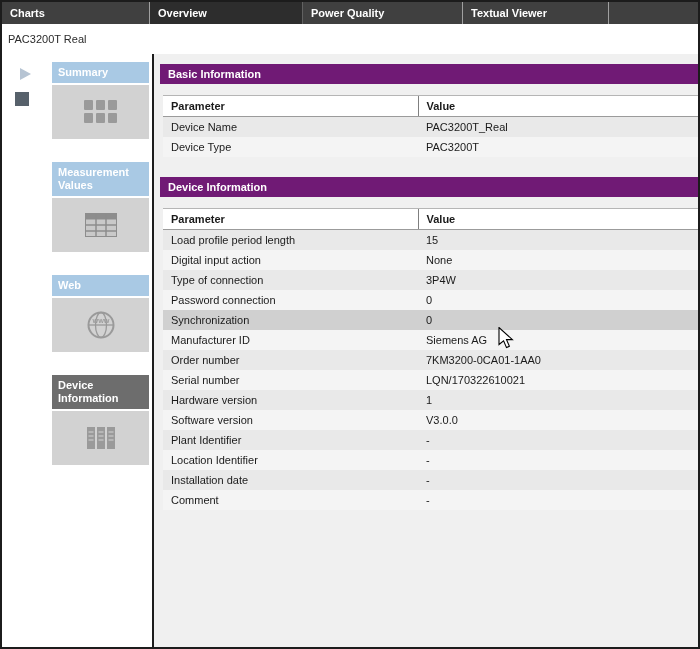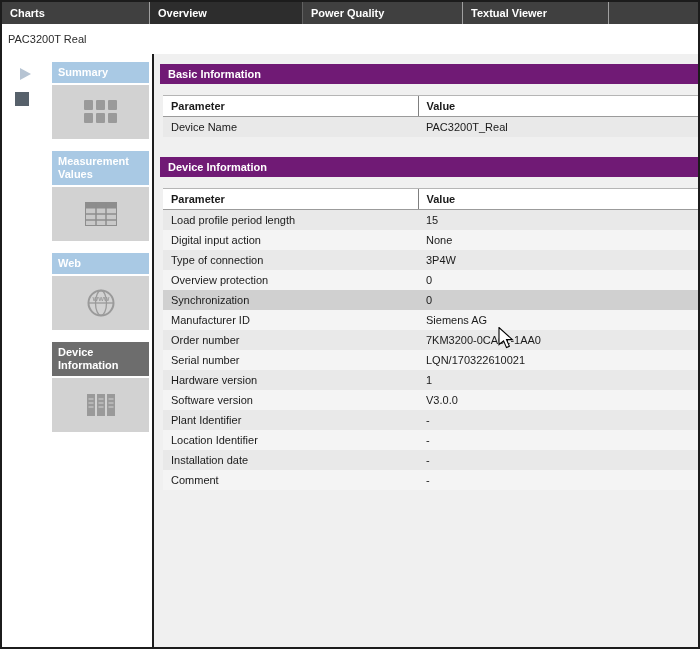--- a/index.html
+++ b/index.html
@@ -25,21 +25,21 @@
 
   
   .body{ display:flex; height:593px; }
   .left-strip{ width:48px; position:relative; background:#fff; }
   .play-icon{ position:absolute; left:18px; top:14px; width:0; height:0;
     border-left:11px solid #b6c4d3; border-top:6px solid transparent; border-bottom:6px solid transparent; }
   .stop-icon{ position:absolute; left:13px; top:38px; width:14px; height:14px; background:#57616b; }
 
   
   .sidebar{ width:104px; border-right:2px solid #1c1c1c; padding:8px 3px 0 2px; background:#fff; }
-  .nav-item{ margin-bottom:12px; }
+  .nav-item{ margin-bottom:23px; }
   .nav-header{ background:#a9c9e4; color:#fff; font-size:11px; font-weight:bold;
     padding:4px 6px; line-height:13px; }
   .nav-item.selected .nav-header{ background:#6d6d6d; }
   .nav-iconbox{ background:#d2d2d2; height:54px; margin-top:2px;
     display:flex; align-items:center; justify-content:center; }
 
   
   .main{ flex:1; background:#f0f0f0; padding:10px 0 0 6px; overflow:hidden; }
   .section-header{ height:20px; line-height:20px; background:#701a75; color:#fff;
     font-weight:bold; font-size:11px; padding-left:8px; }
@@ -165,20 +165,24 @@
               <tr>
                 <th>Parameter</th>
                 <th class="val">Value</th>
               </tr>
             </thead>
             <tbody>
               <tr class="r-even">
                   <td>Device Name</td>
                   <td>PAC3200T_Real</td>
                 </tr>
+              <tr class="r-odd">
+                  <td>Device Type</td>
+                  <td>PAC3200T</td>
+                </tr>
             </tbody>
           </table>
         </div>
       </div>
 
       <div class="section">
         <div class="section-header">Device Information</div>
         <div class="tbl-wrap">
           <table>
             <colgroup>
@@ -198,21 +202,21 @@
                 </tr>
               <tr class="r-odd">
                   <td>Digital input action</td>
                   <td>None</td>
                 </tr>
               <tr class="r-even">
                   <td>Type of connection</td>
                   <td>3P4W</td>
                 </tr>
               <tr class="r-odd">
-                  <td>Overview protection</td>
+                  <td>Password connection</td>
                   <td>0</td>
                 </tr>
               <tr class="r-hl">
                   <td>Synchronization</td>
                   <td>0</td>
                 </tr>
               <tr class="r-odd">
                   <td>Manufacturer ID</td>
                   <td>Siemens AG</td>
                 </tr>

